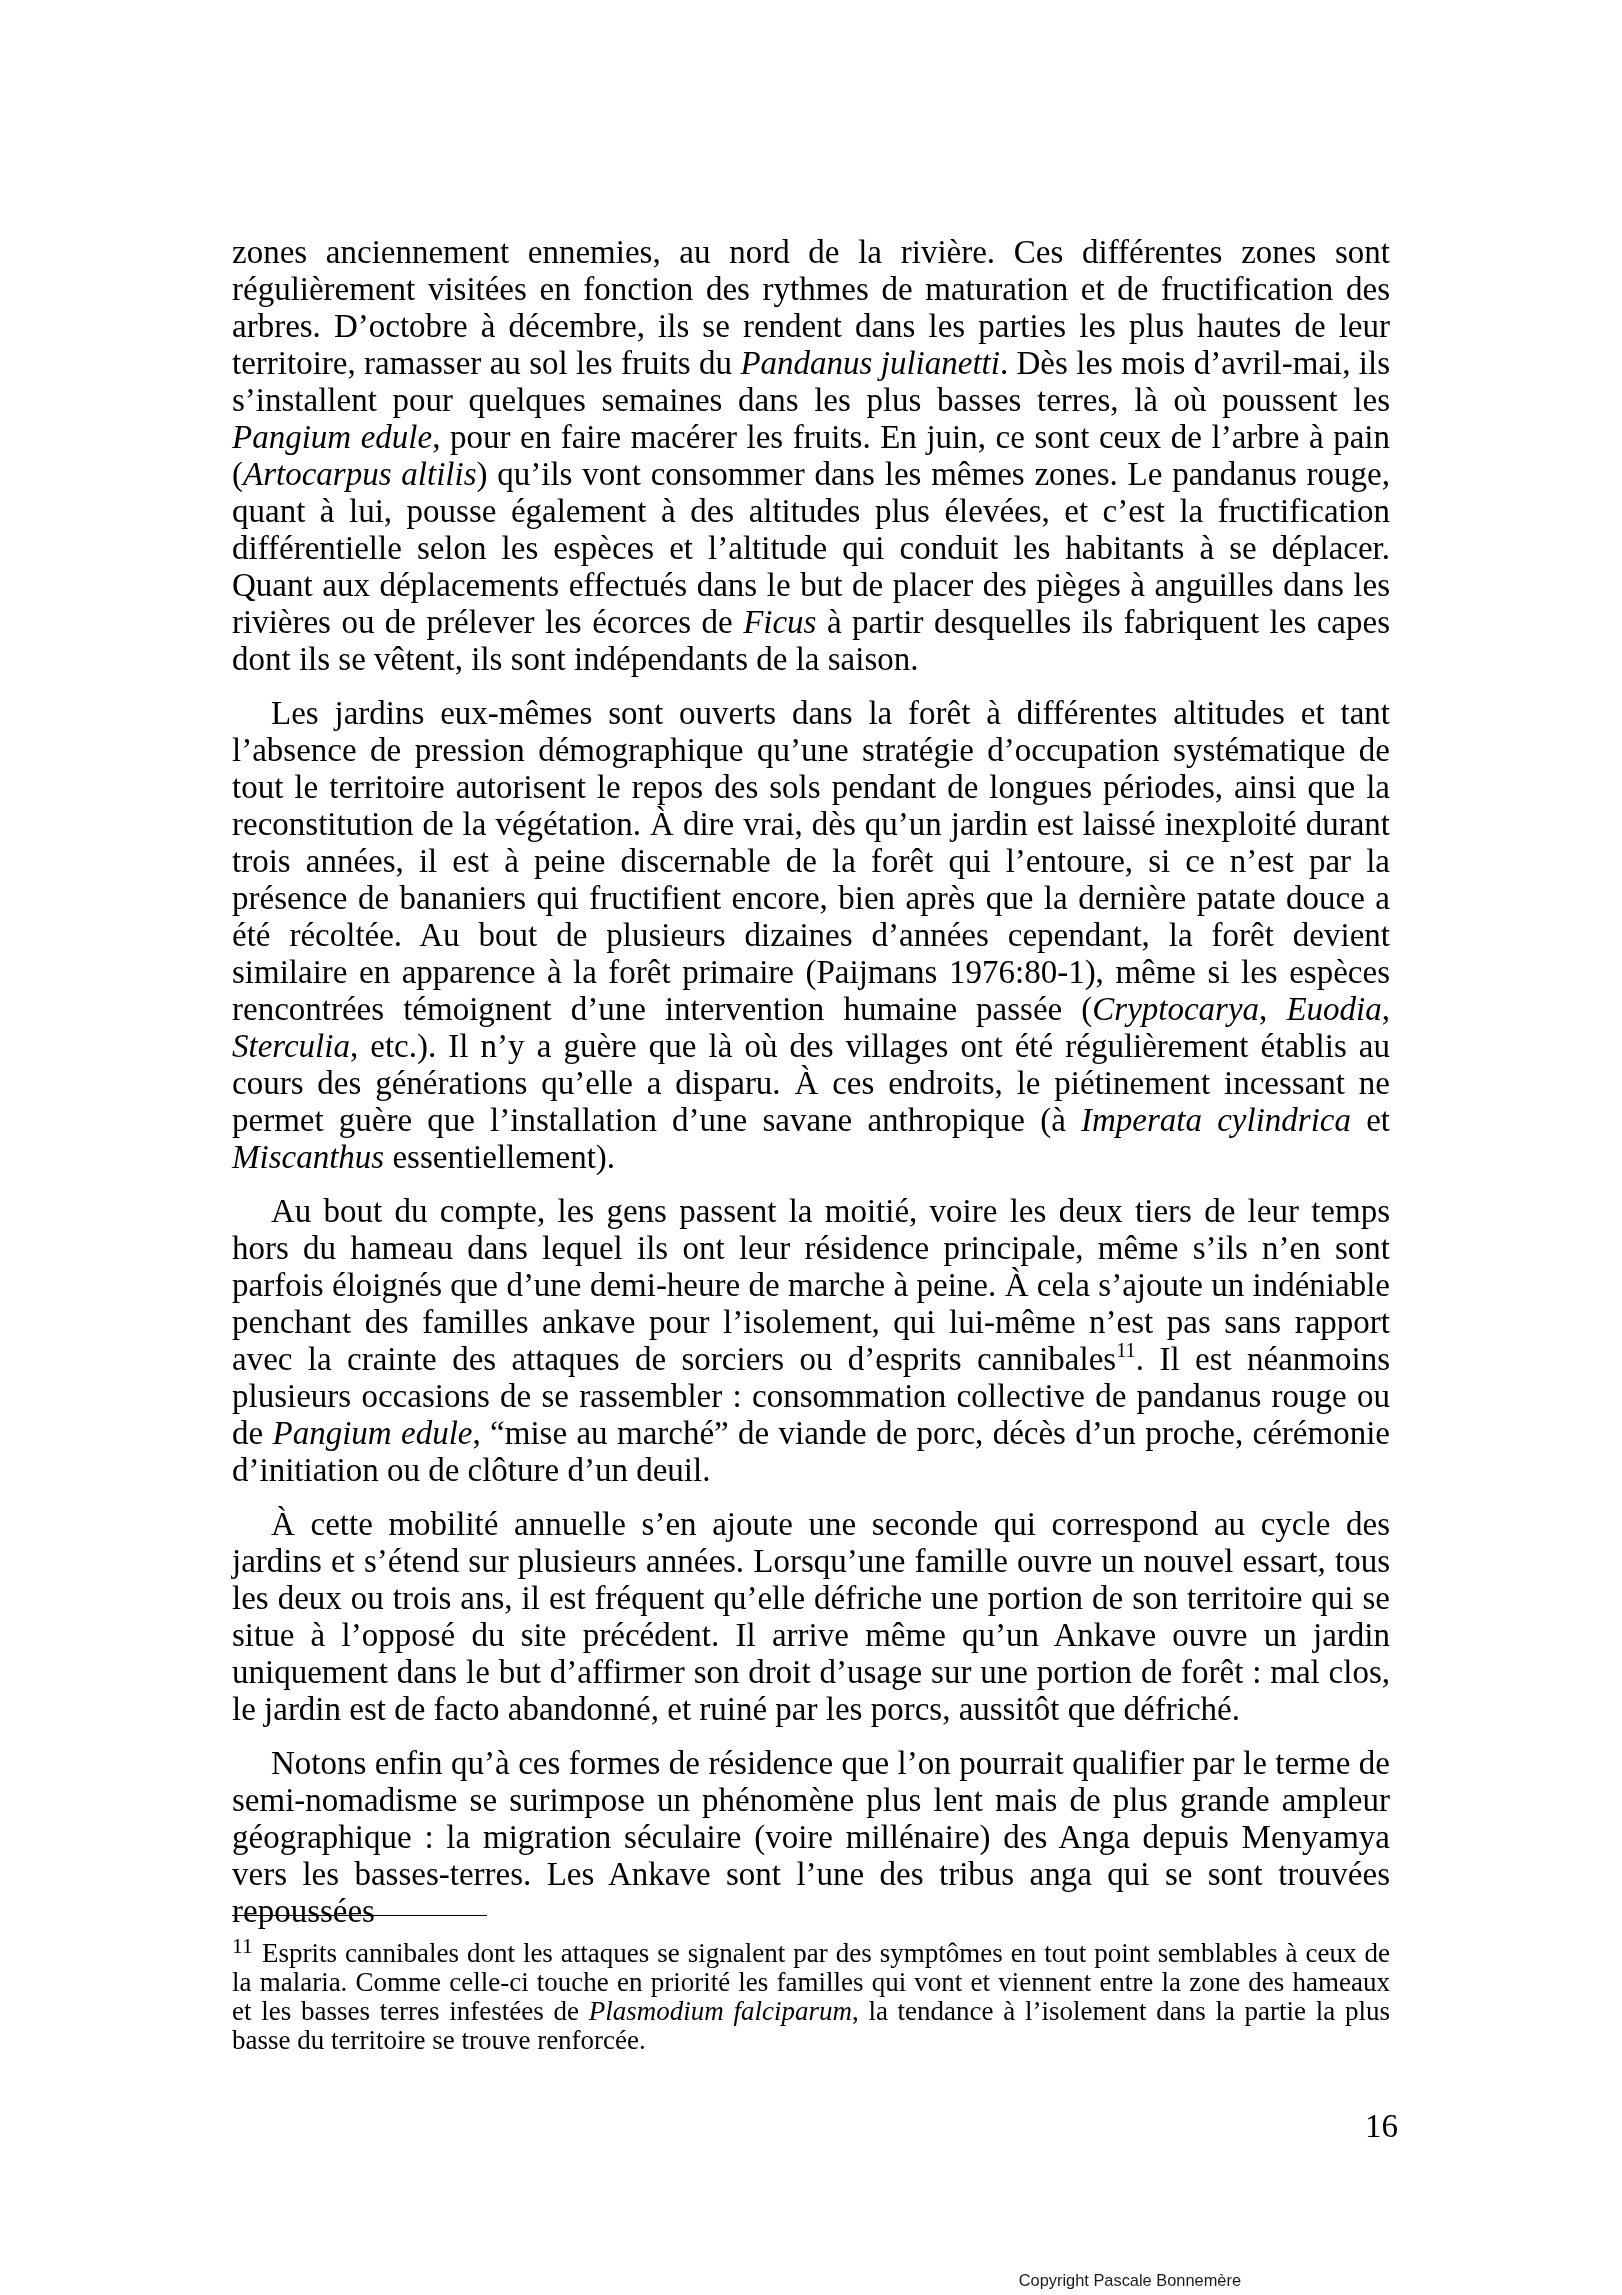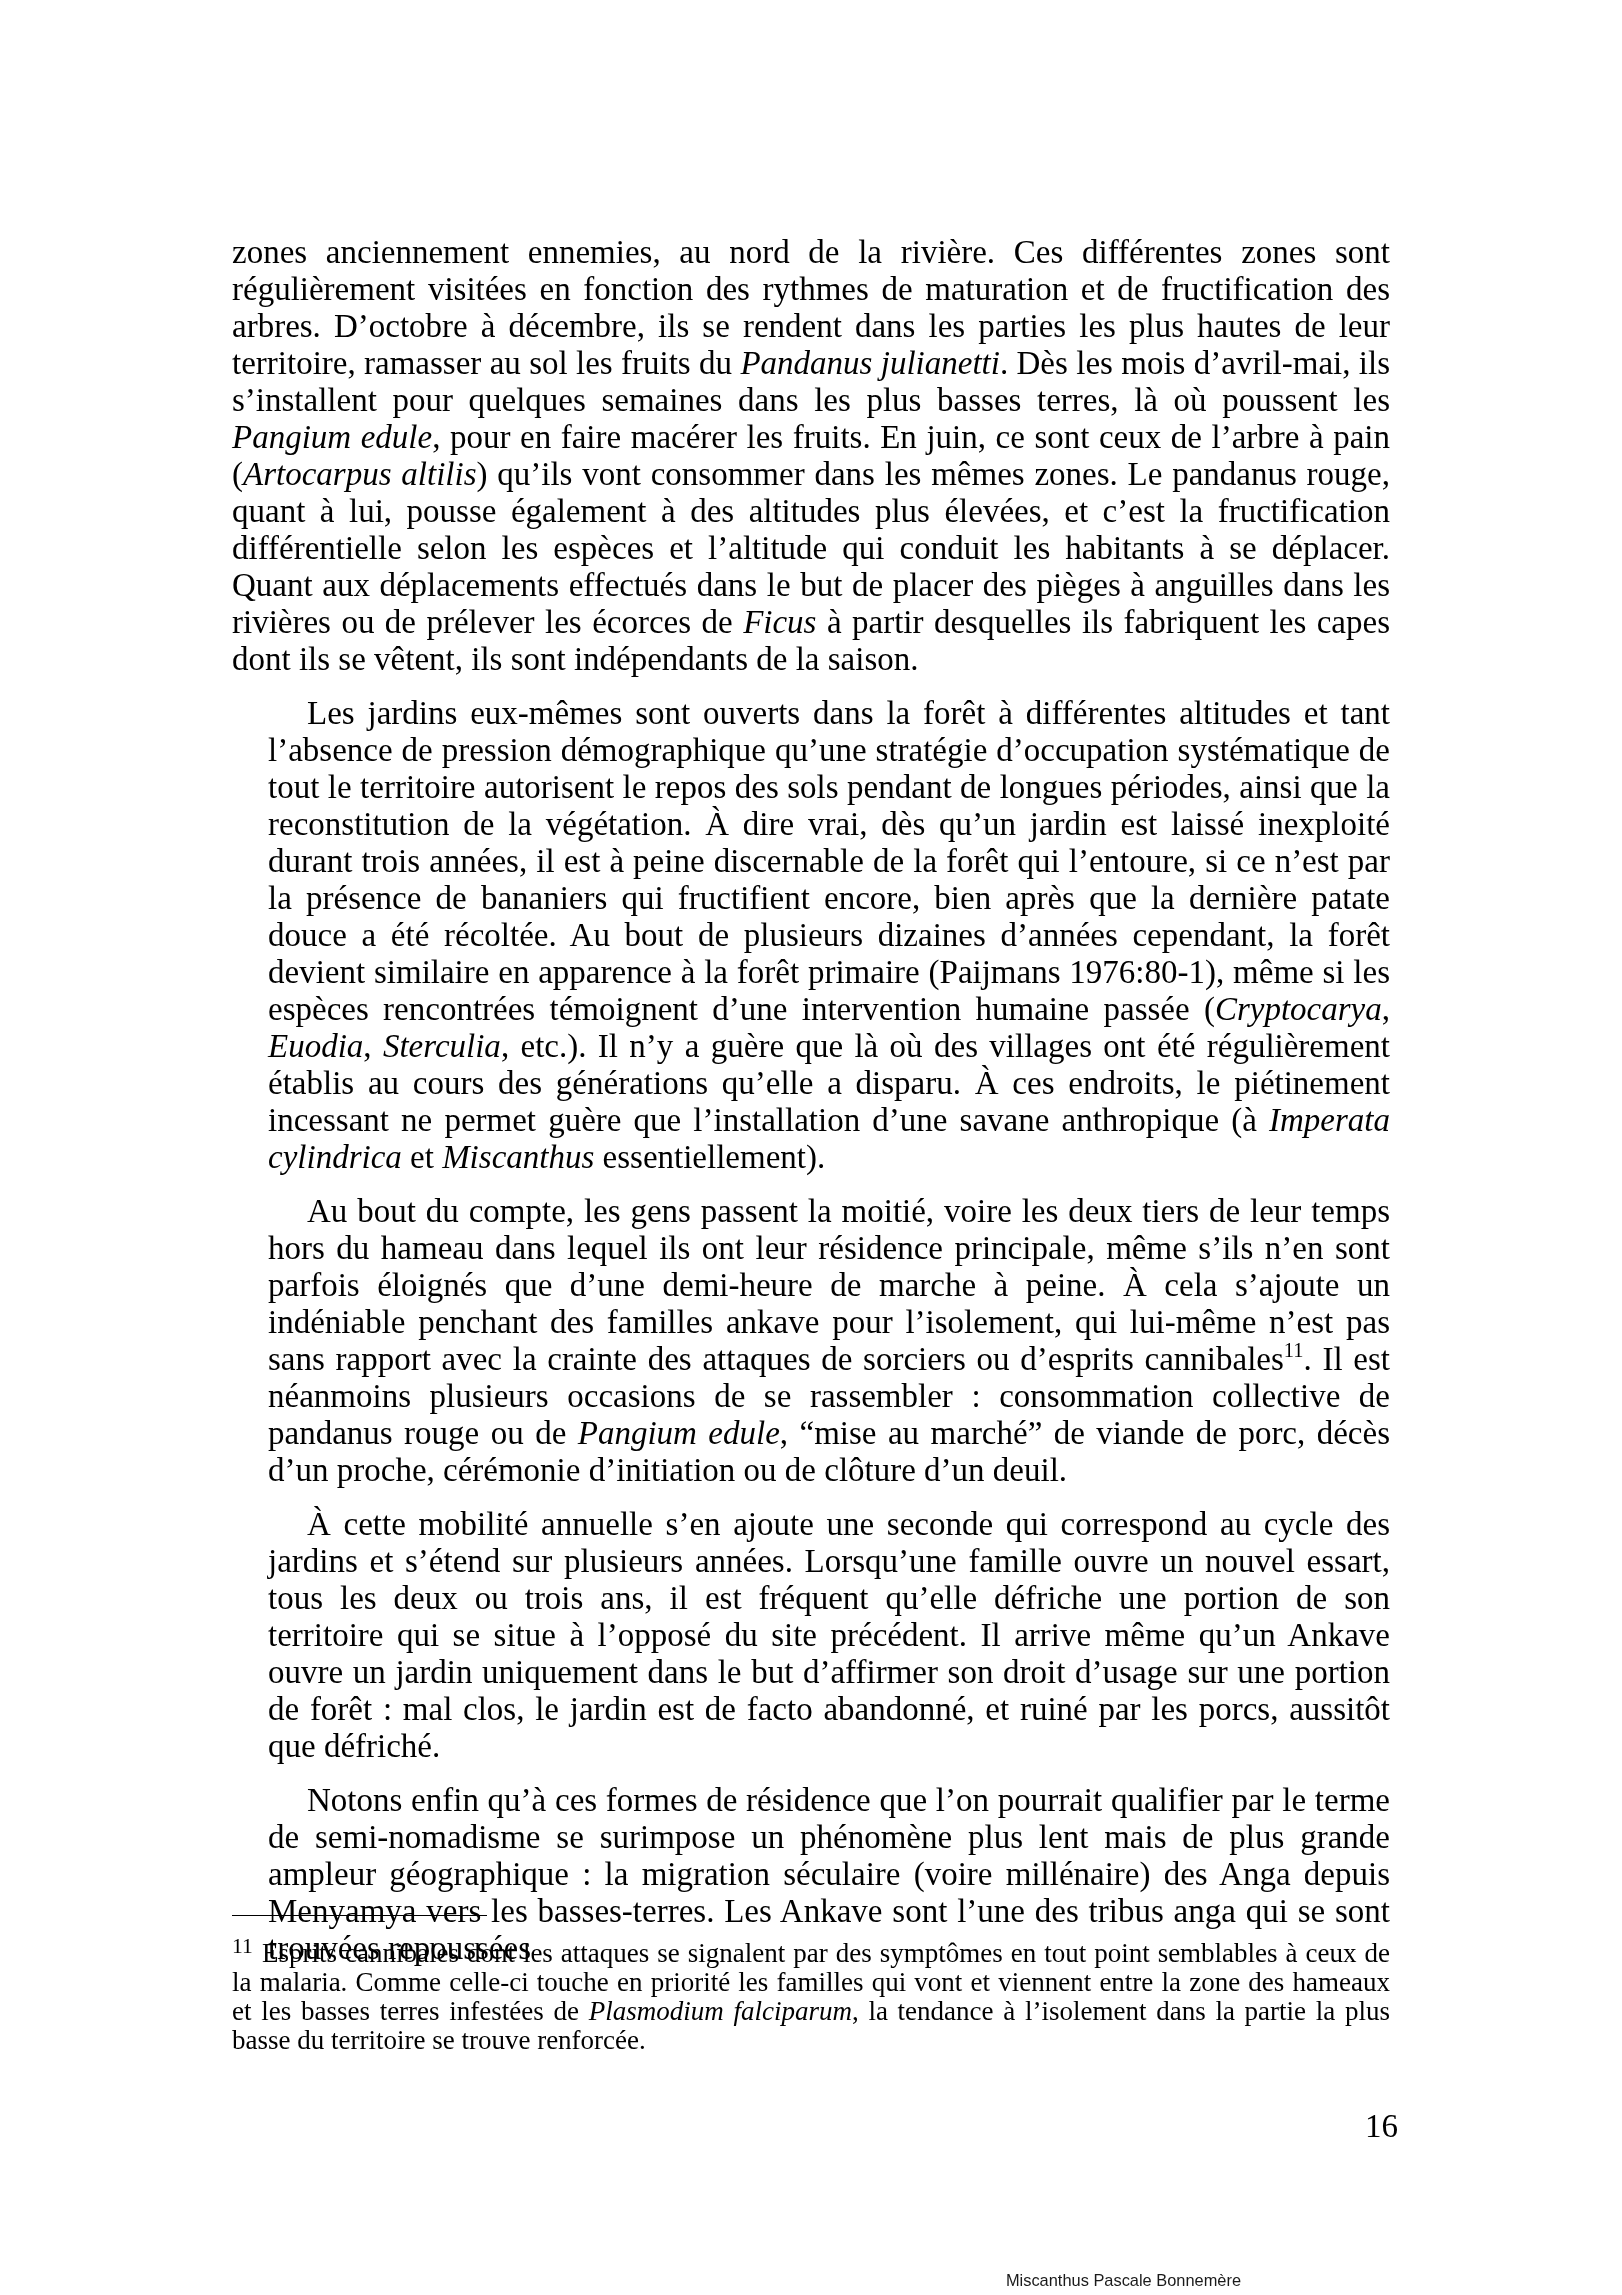--- a/index.html
+++ b/index.html
@@ -31,21 +31,20 @@
       line-height: 37px;
     }
     .para {
       margin: 0 0 17px 0;
       text-align: justify;
       text-indent: 0;
       hyphens: none;
     }
     .para.indent {
       text-indent: 39px;
-      margin-left: 36px;
     }
     .para em {
       font-style: italic;
     }
     .para sup, .fn sup {
       font-size: 0.62em;
       line-height: 0;
       vertical-align: 0.62em;
     }
     .fn-rule {
@@ -107,15 +106,15 @@
   <div class="fn-rule"></div>
 
   <div class="footnotes">
     <p class="fn">
       <span class="fn-num">11</span><span class="fn-text">Esprits cannibales dont les attaques se signalent par des symptômes en tout point semblables à ceux de la malaria. Comme celle-ci touche en priorité les familles qui vont et viennent entre la zone des hameaux et les basses terres infestées de <em>Plasmodium falciparum</em>, la tendance à l’isolement dans la partie la plus basse du territoire se trouve renforcée.</span>
     </p>
   </div>
 
   <div class="page-number">16</div>
 
-  <div class="copyright">Miscanthus Pascale Bonnemère</div>
+  <div class="copyright">Copyright Pascale Bonnemère</div>
 </div>
 
 
 </body></html>

